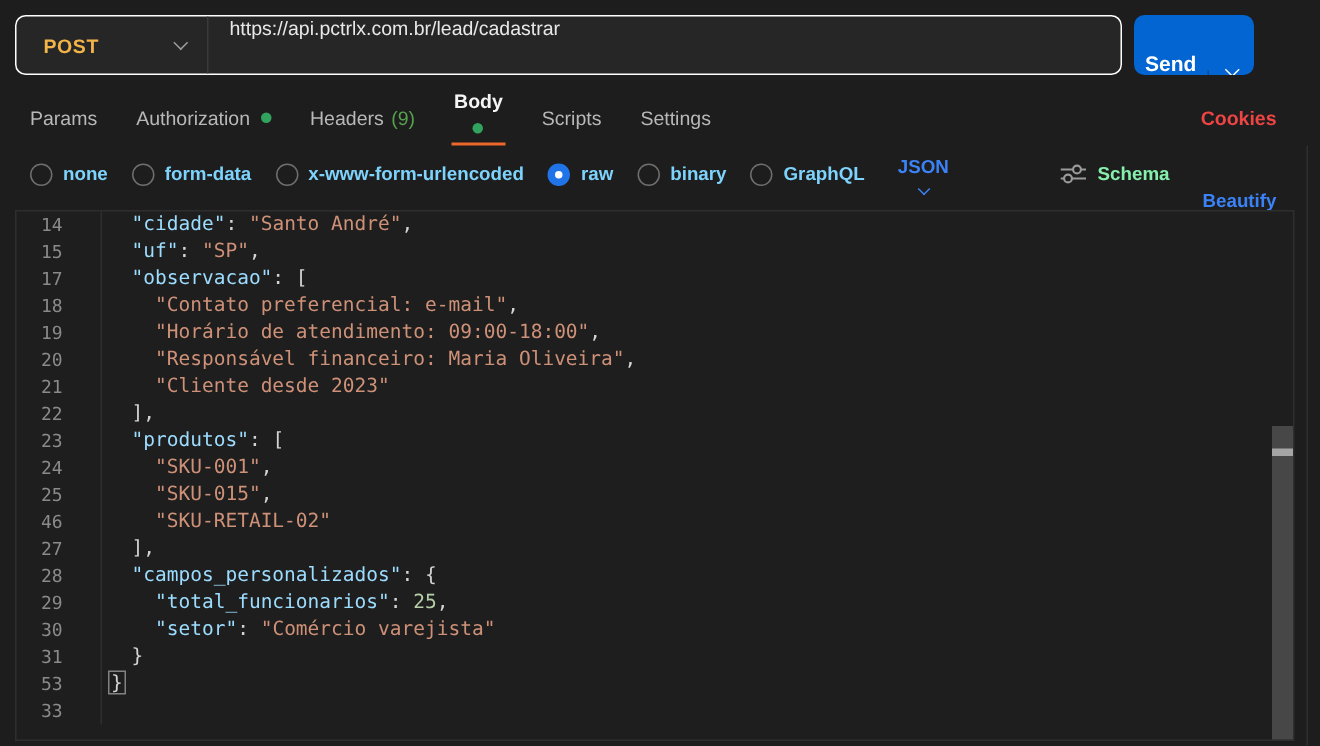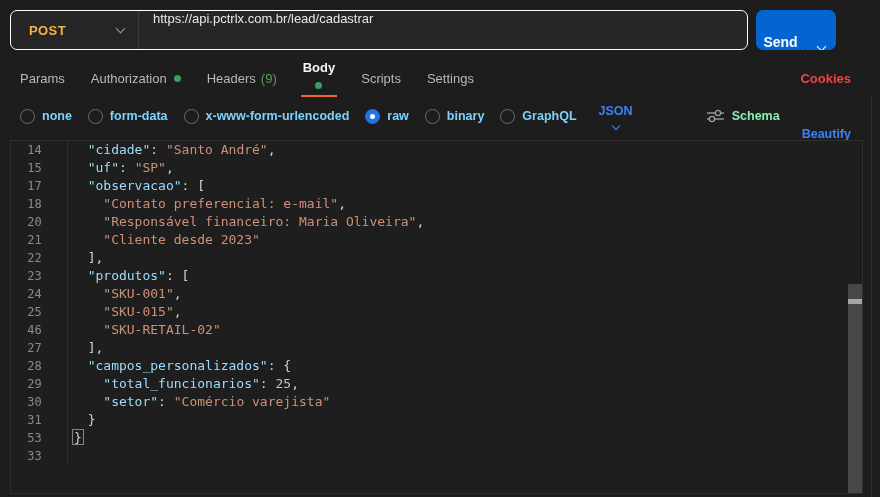--- a/index.html
+++ b/index.html
@@ -253,20 +253,26 @@
           <span class="txt"><span class="t-p">  </span><span class="t-k">"observacao"</span><span class="t-p">: [</span></span>
         </span>
       </div>
       <div class="cl">
         <span class="gut">18</span>
         <span class="txt-wrap">
           <span class="txt"><span class="t-p">    </span><span class="t-s">"Contato preferencial: e-mail"</span><span class="t-p">,</span></span>
         </span>
       </div>
       <div class="cl">
+        <span class="gut">19</span>
+        <span class="txt-wrap">
+          <span class="txt"><span class="t-p">    </span><span class="t-s">"Horário de atendimento: 09:00-18:00"</span><span class="t-p">,</span></span>
+        </span>
+      </div>
+      <div class="cl">
         <span class="gut">20</span>
         <span class="txt-wrap">
           <span class="txt"><span class="t-p">    </span><span class="t-s">"Responsável financeiro: Maria Oliveira"</span><span class="t-p">,</span></span>
         </span>
       </div>
       <div class="cl">
         <span class="gut">21</span>
         <span class="txt-wrap">
           <span class="txt"><span class="t-p">    </span><span class="t-s">"Cliente desde 2023"</span></span>
         </span>

